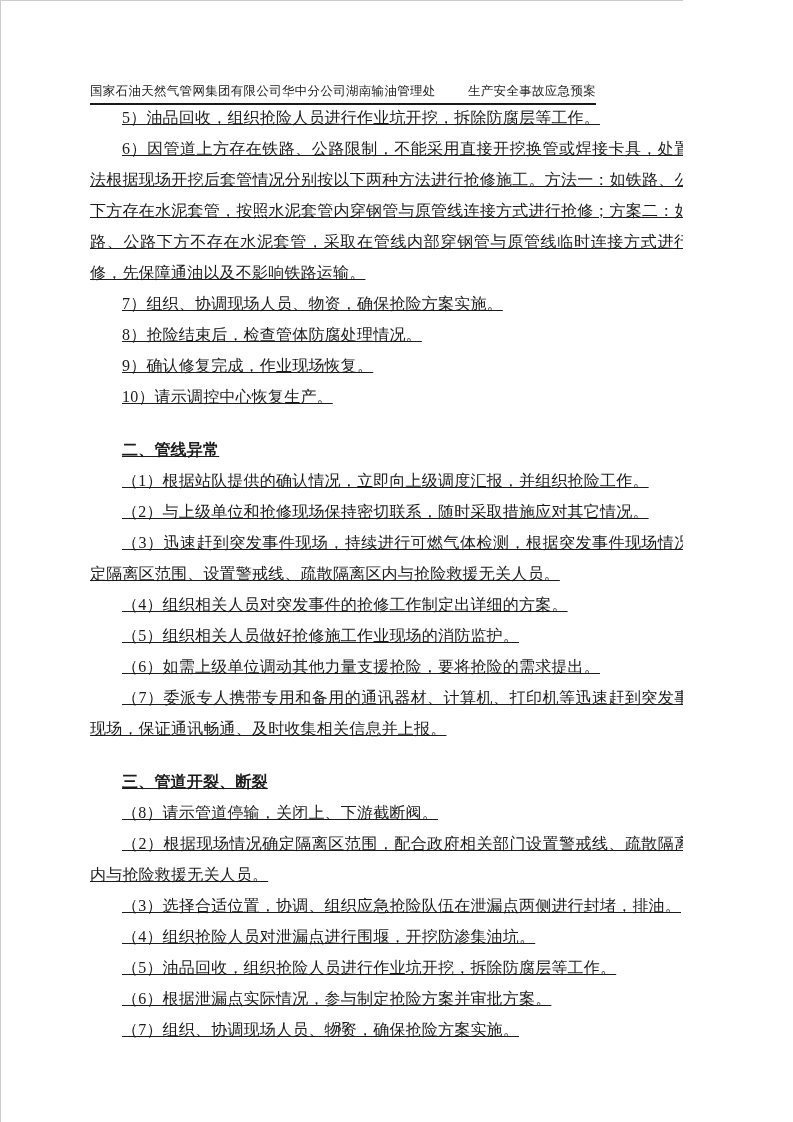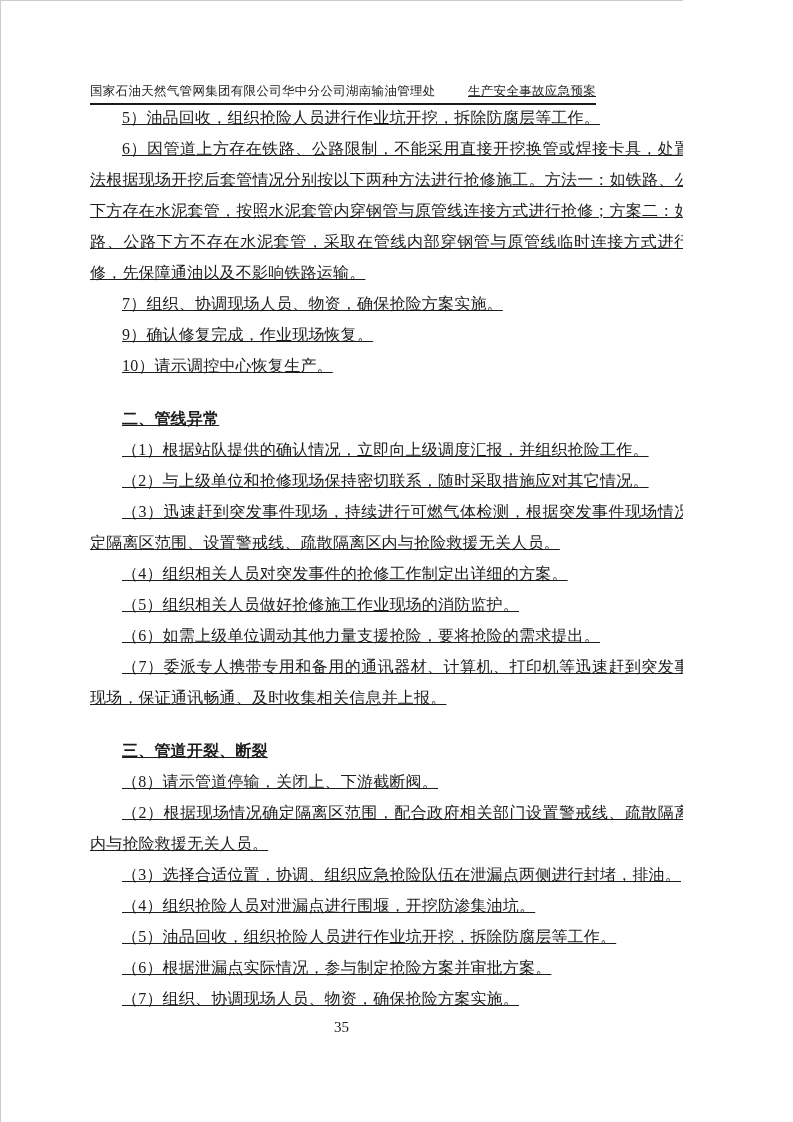--- a/index.html
+++ b/index.html
@@ -27,21 +27,21 @@
     display: flex;
     justify-content: space-between;
     align-items: baseline;
     font-size: 12.5px;
     letter-spacing: 0.3px;
     padding-bottom: 3px;
     border-bottom: 2px solid #1a1a1a;
     white-space: nowrap;
   }
   .header .hdr-left { text-align: left; }
-  .header .hdr-right { text-align: right; text-decoration: underline; }
+  .header .hdr-right { text-align: right; }
   .content {
     position: absolute;
     left: 90px;
     top: 102px;
     width: 617px;
     font-size: 16px;
     line-height: 31px;
     text-align: justify;
     text-justify: inter-ideograph;
     letter-spacing: 0.2px;
@@ -73,20 +73,21 @@
 
   <div class="header">
     <span class="hdr-left">国家石油天然气管网集团有限公司华中分公司湖南输油管理处</span>
     <span class="hdr-right">生产安全事故应急预案</span>
   </div>
 
   <div class="content">
       <p class="block item">5）油品回收，组织抢险人员进行作业坑开挖，拆除防腐层等工作。</p>
       <p class="block para">6）因管道上方存在铁路、公路限制，不能采用直接开挖换管或焊接卡具，处置方法根据现场开挖后套管情况分别按以下两种方法进行抢修施工。方法一：如铁路、公路下方存在水泥套管，按照水泥套管内穿钢管与原管线连接方式进行抢修；方案二：如铁路、公路下方不存在水泥套管，采取在管线内部穿钢管与原管线临时连接方式进行抢修，先保障通油以及不影响铁路运输。</p>
       <p class="block item">7）组织、协调现场人员、物资，确保抢险方案实施。</p>
+      <p class="block item">8）抢险结束后，检查管体防腐处理情况。</p>
       <p class="block item">9）确认修复完成，作业现场恢复。</p>
       <p class="block item">10）请示调控中心恢复生产。</p>
       <p class="block heading">二、管线异常</p>
       <p class="block item">（1）根据站队提供的确认情况，立即向上级调度汇报，并组织抢险工作。</p>
       <p class="block item">（2）与上级单位和抢修现场保持密切联系，随时采取措施应对其它情况。</p>
       <p class="block para">（3）迅速赶到突发事件现场，持续进行可燃气体检测，根据突发事件现场情况确定隔离区范围、设置警戒线、疏散隔离区内与抢险救援无关人员。</p>
       <p class="block item">（4）组织相关人员对突发事件的抢修工作制定出详细的方案。</p>
       <p class="block item">（5）组织相关人员做好抢修施工作业现场的消防监护。</p>
       <p class="block item">（6）如需上级单位调动其他力量支援抢险，要将抢险的需求提出。</p>
       <p class="block para">（7）委派专人携带专用和备用的通讯器材、计算机、打印机等迅速赶到突发事件现场，保证通讯畅通、及时收集相关信息并上报。</p>

